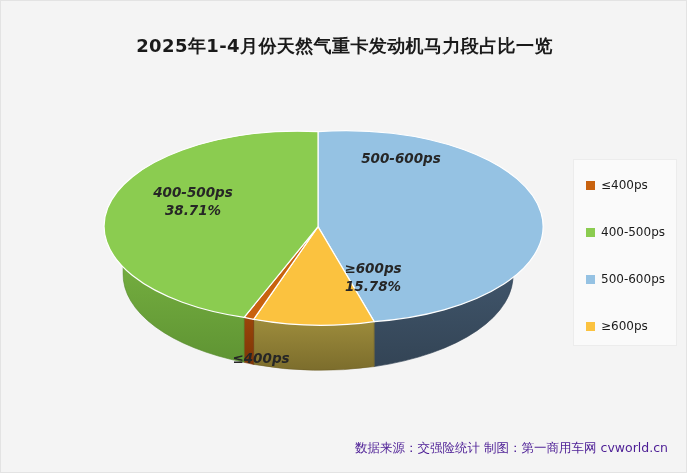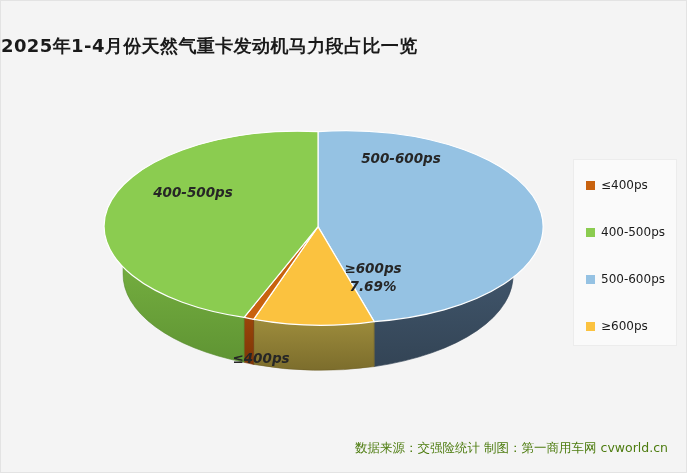--- a/index.html
+++ b/index.html
@@ -20,21 +20,21 @@
     margin: 0;
     border: 1px solid #e3e3e3;
     background: #f4f4f4;
     box-sizing: border-box;
   }
   #chart-title {
     position: absolute;
     top: 33px;
     left: 0;
     width: 687px;
-    text-align: left;
+    text-align: center;
     font-size: 18px;
     font-weight: bold;
     color: #1a1a1a;
     letter-spacing: 0.4px;
     font-family: "DejaVu Sans", "Liberation Sans", sans-serif;
   }
   #pie-area {
     position: absolute;
     left: 0;
     top: 0;
@@ -93,21 +93,21 @@
   #legend-item-0 { top: 18px; }
   #legend-item-1 { top: 65px; }
   #legend-item-2 { top: 112px; }
   #legend-item-3 { top: 159px; }
 
   #footer-note {
     position: absolute;
     right: 18px;
     bottom: 15px;
     font-size: 12.5px;
-    color: #4d7c0f;
+    color: #4c1d95;
     white-space: nowrap;
     font-family: "DejaVu Sans", "Liberation Sans", sans-serif;
   }
 </style>
 </head>
 <body>
 
 <div id="chart-frame">
 
   <div id="chart-title">2025年1-4月份天然气重卡发动机马力段占比一览</div>
@@ -167,25 +167,26 @@
         <path fill="#8BCC50" stroke="#ffffff" stroke-width="1.2" d="M 317 225.6 L 243.1 316.3 A 195 95 0 0 1 317 130.6 Z"></path>
       </g>
     </svg>
 
     <div class="slice-label" id="label-500-600">
       <span>500-600ps</span>
     </div>
 
     <div class="slice-label" id="label-400-500">
       <span>400-500ps</span>
+      <span class="pct">38.71%</span>
     </div>
 
     <div class="slice-label" id="label-600plus">
       <span>≥600ps</span>
-      <span class="pct">7.69%</span>
+      <span class="pct">15.78%</span>
     </div>
 
     <div class="slice-label" id="label-400less">
       <span>≤400ps</span>
     </div>
   </div>
 
   <div id="legend-box">
     <div class="legend-item" id="legend-item-0">
       <span class="legend-swatch" style="background:#C8620F"></span>

